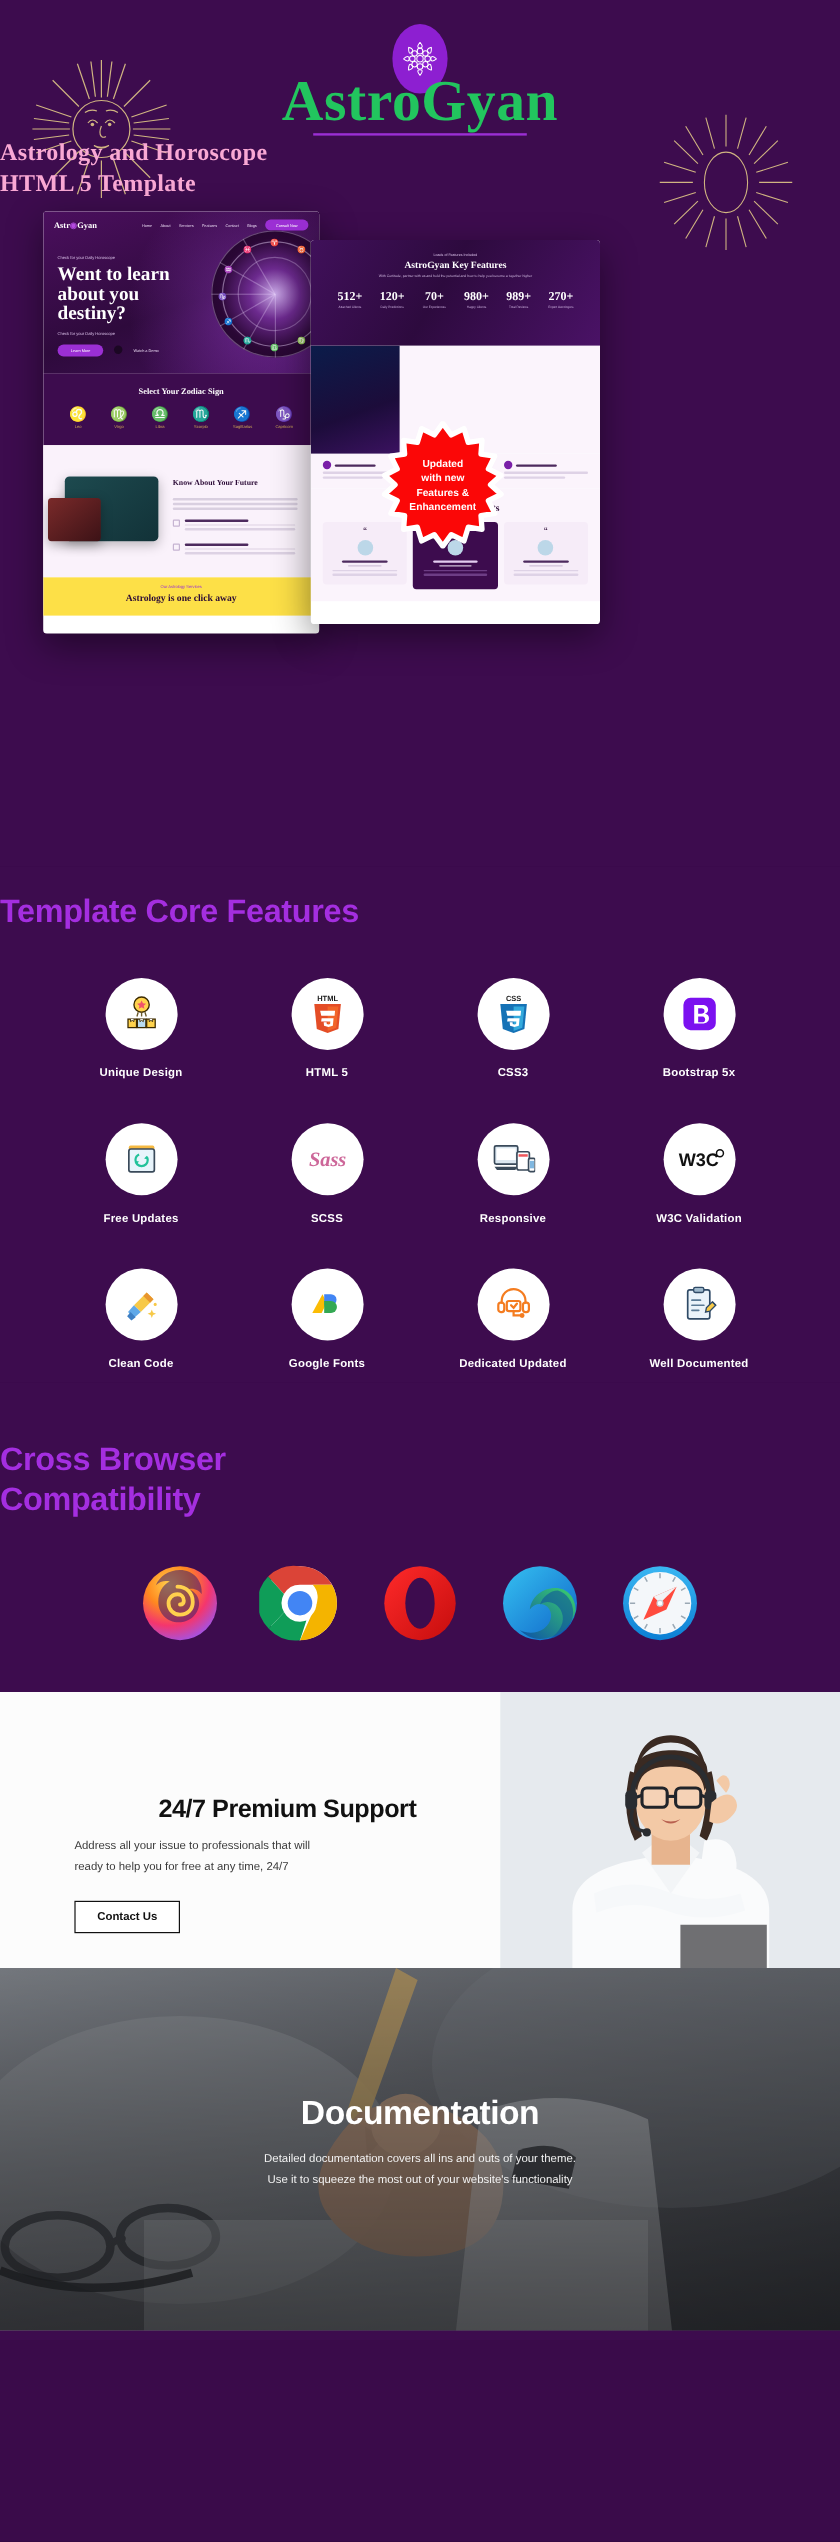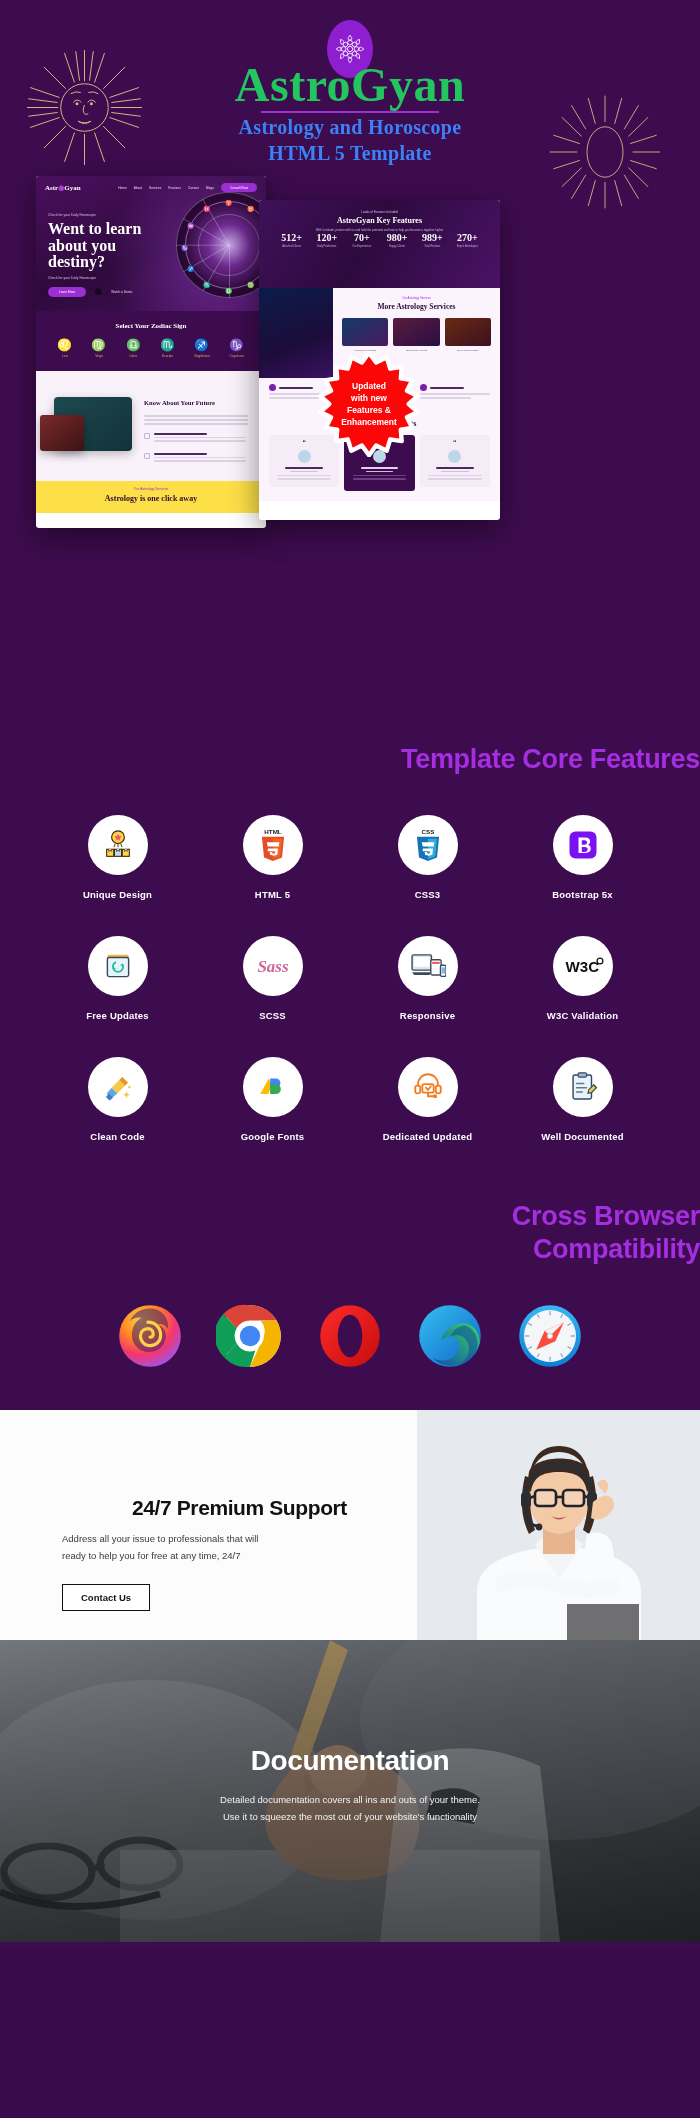--- a/index.html
+++ b/index.html
@@ -31,23 +31,23 @@
   .brand-title {
     position:absolute; top:57px; width:100%; text-align:center;
     font-family:"Liberation Serif", serif; font-weight:700; font-size:48px;
     color:#22c55e; letter-spacing:.5px;
   }
   .brand-rule {
     position:absolute; top:111px; left:50%; transform:translateX(-50%);
     width:178px; height:2px; background:#9b2fd4;
   }
   .brand-sub1, .brand-sub2 {
-    position:absolute; width:100%; text-align:center;
+    position:absolute; width:100%; 
     font-family:"Liberation Serif", serif; font-weight:700;
-    color:#3b82f6; font-size:20px; letter-spacing:.3px;
+    color:#f9a8d4; font-size:20px; letter-spacing:.3px;
   }
   .brand-sub1 { top:116px; }
   .brand-sub2 { top:142px; }
 
   
   .mockups { position:absolute; left:0; top:168px; width:700px; height:380px; }
 
   .mock {
     position:absolute; overflow:hidden; background:#fff;
     box-shadow:0 10px 30px rgba(0,0,0,.45);
@@ -121,21 +121,21 @@
   .ml-foot-t { font-family:"Liberation Serif", serif; font-size:8px; color:#2b0a36; font-weight:700; }
 
   
   .mr-top {
     height:88px; position:relative; padding:10px 12px 0;
     background:linear-gradient(120deg,#40105a 0%, #2d0a3e 45%, #4a1266 100%);
   }
   .mr-eyebrow { font-size:3px; color:#d9bfe8; text-align:center; }
   .mr-title { font-family:"Liberation Serif", serif; font-size:8px; color:#fff; text-align:center; font-weight:700; margin-top:2px;}
   .mr-desc { font-size:2.9px; color:#cdb4dd; text-align:center; margin-top:3px; line-height:1.5;}
-  .mr-stats { display:flex; justify-content:space-between; padding:0 3px;}
+  .mr-stats { display:flex; justify-content:space-between; margin-top:10px; padding:0 3px;}
   .mr-stat { text-align:center; flex:1; }
   .mr-stat b { display:block; font-family:"Liberation Serif", serif; font-size:10px; color:#ffffff; font-weight:700;}
   .mr-stat span { display:block; font-size:2.6px; color:#c4a6d6; margin-top:2px;}
 
   .mr-mid { display:flex; background:#fbf4fc; height:90px; }
   .mr-thumb { width:74px; background:linear-gradient(160deg,#0b1c4a,#1c0c3a 60%,#3b1260); }
   .mr-services { flex:1; padding:8px 9px; }
   .mr-services-e { font-size:2.8px; color:#9b2fd4; text-align:center; }
   .mr-services-t { font-family:"Liberation Serif", serif; font-size:7.5px; color:#2b0a36; text-align:center; font-weight:700; margin-top:2px;}
   .mr-cards { display:flex; gap:5px; margin-top:7px; }
@@ -176,21 +176,21 @@
   .badge svg { position:absolute; inset:0; width:106px; height:106px; }
   .badge .btxt {
     position:absolute; inset:0; display:flex; flex-direction:column;
     align-items:center; justify-content:center; color:#fff;
     font-weight:700; font-size:8.5px; line-height:1.42; text-align:center;
   }
 
   
   .features { background:#3d0c4e; padding:22px 0 10px; }
   .section-title {
-    text-align:right; color:#a42ee0; font-weight:700; font-size:27px; letter-spacing:-.3px;
+    text-align:left; color:#a42ee0; font-weight:700; font-size:27px; letter-spacing:-.3px;
   }
   .feat-grid { display:grid; grid-template-columns:repeat(4,1fr); row-gap:36px; padding:40px 40px 0; }
   .feat-cell { text-align:center; }
   .feat-circle {
     width:60px; height:60px; border-radius:50%; background:#fff; margin:0 auto;
     display:flex; align-items:center; justify-content:center;
   }
   .feat-label { margin-top:14px; color:#ffffff; font-weight:700; font-size:9.5px; letter-spacing:.2px;}
 
   
@@ -465,38 +465,20 @@
             </div>
             <div class="mr-stat">
               <b>270+</b>
               <span>Expert Astrologers</span>
             </div>
           </div>
         </div>
 
         <div class="mr-mid">
           <div class="mr-thumb"></div>
-          <div class="mr-services">
-            <div class="mr-services-e">Our Astrology Services</div>
-            <div class="mr-services-t">More Astrology Services</div>
-            <div class="mr-cards">
-              <div class="mr-card">
-                  <div class="img"></div>
-                  <div class="cap">Horoscope Reading</div>
-                </div>
-              <div class="mr-card">
-                  <div class="img"></div>
-                  <div class="cap">Numerology Report</div>
-                </div>
-              <div class="mr-card">
-                  <div class="img"></div>
-                  <div class="cap">Tarot Card Reading</div>
-                </div>
-            </div>
-          </div>
         </div>
 
         <div class="mr-feat">
           <div class="mr-feat-i">
             <div class="hd">
                 <div class="ic"></div>
                 <div class="tt"></div>
               </div>
             <div class="ln"></div>
               <div class="ln s"></div>

